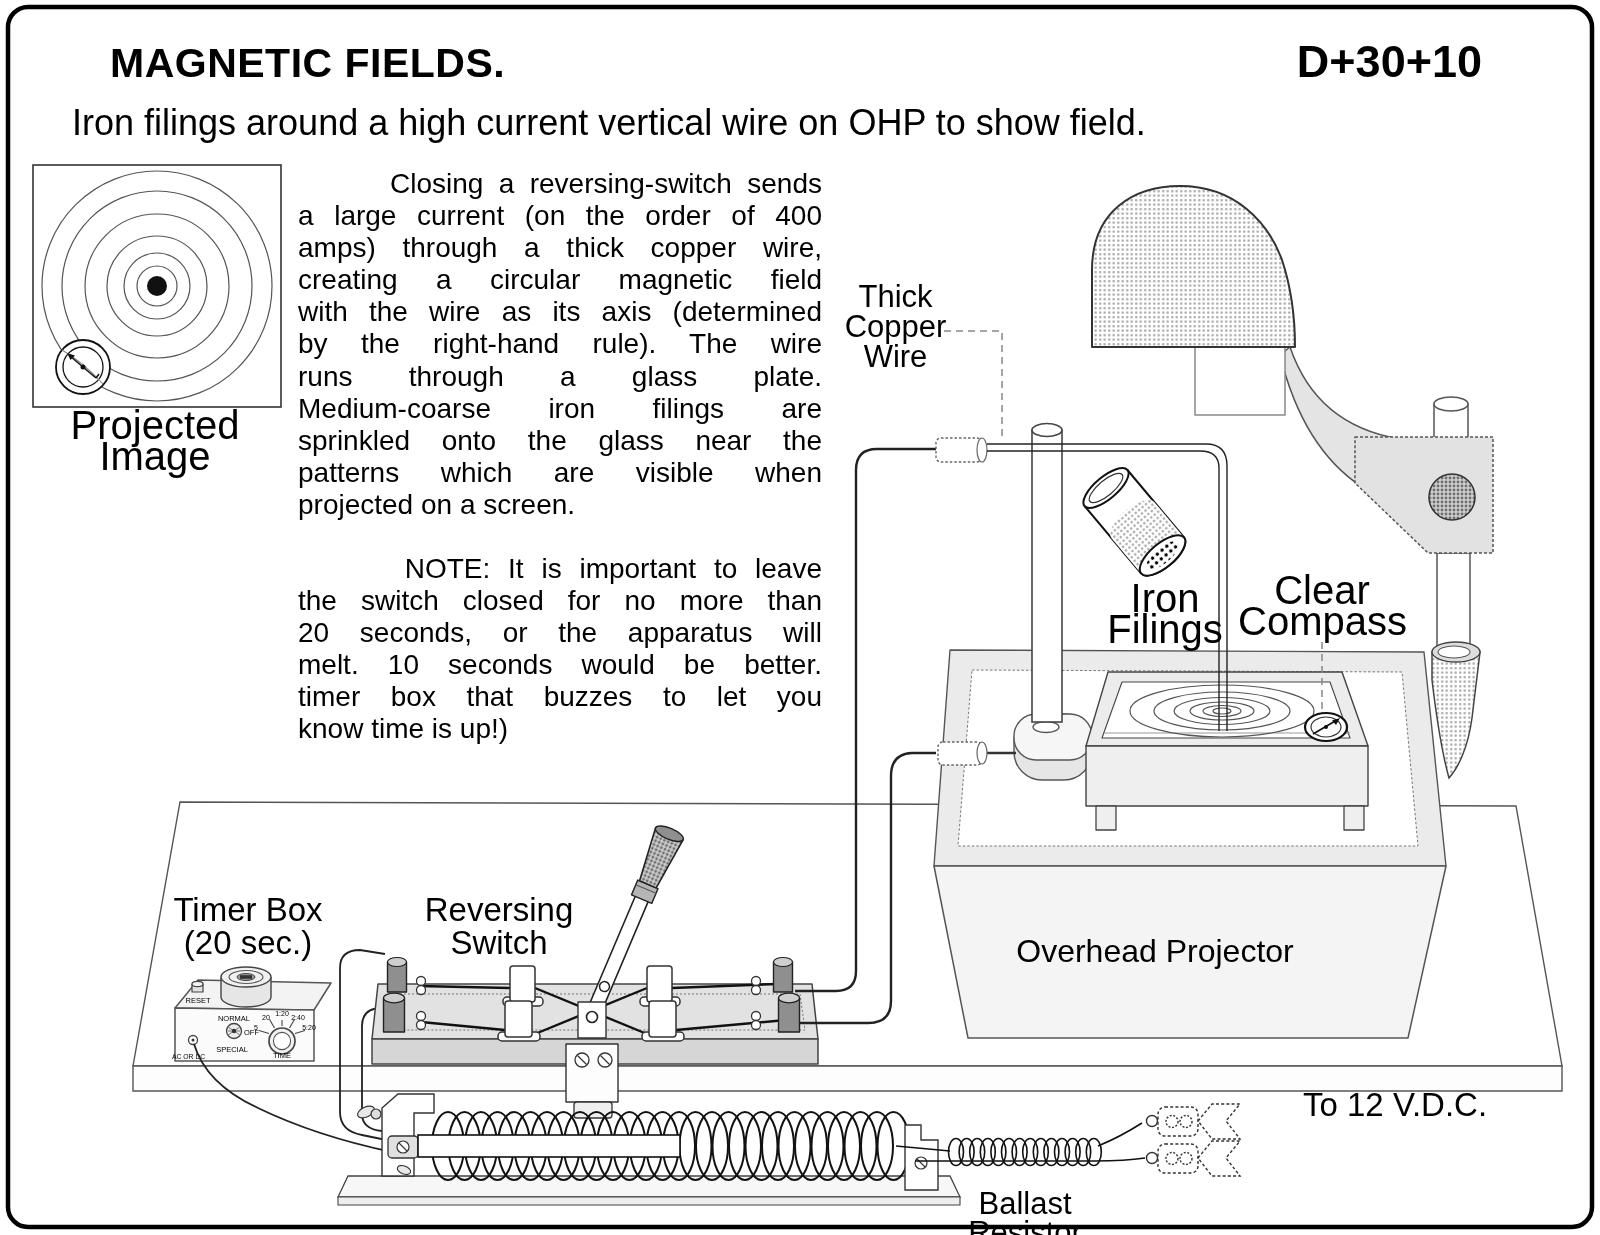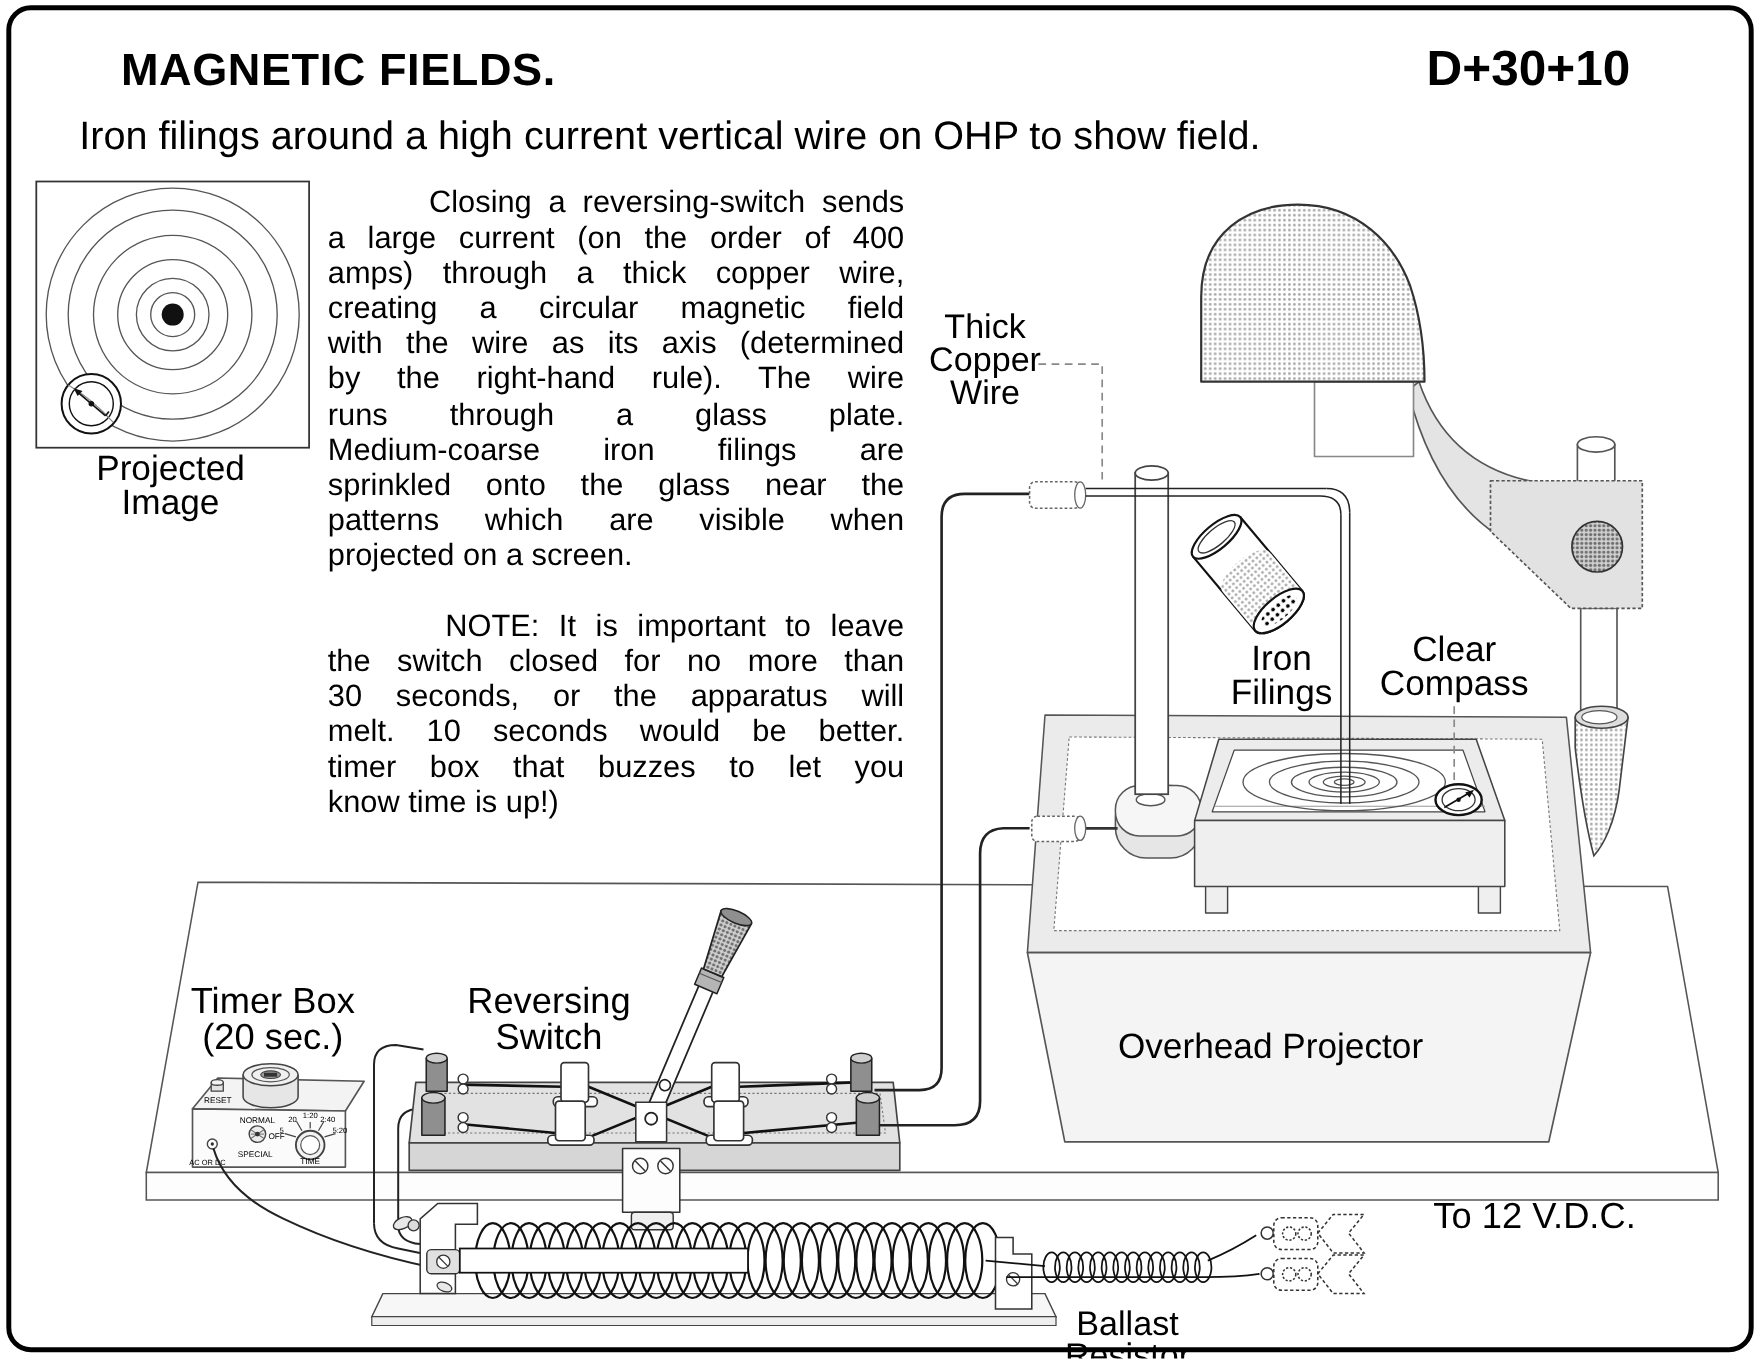--- a/index.html
+++ b/index.html
@@ -9,21 +9,21 @@
   }
   #art { position:absolute; left:0; top:0; z-index:1; }
   .txt { position:absolute; z-index:3; }
   .center { text-align:center; }
   .title { font-size:41px; font-weight:bold; letter-spacing:.5px;margin-left:36px; }
   .code  { font-size:45px; font-weight:bold; }
   .subtitle { font-size:36px; }
   .para { width:524px; font-size:28px; line-height:32.1px; }
   .para div { text-align:justify; text-align-last:justify; white-space:normal; }
   .para div:last-child { text-align-last:left; }
-  .lbl { line-height:31px; font-size:32px; }
+  .lbl { line-height:31px; font-size:40px; }
   .lbl-sm { line-height:30px; font-size:31px; }
   .lbl-lg { line-height:33px; font-size:33px; }
   svg text { font-family:"Liberation Sans", sans-serif; fill:#000; }
 </style>
 </head>
 <body>
 
 <svg id="art" width="1600" height="1235" viewBox="0 0 1600 1235">
   <defs>
     <pattern id="dotsMid" width="4.5" height="4.5" patternUnits="userSpaceOnUse">
@@ -405,21 +405,21 @@
     <div>by the right-hand rule).  The wire</div>
     <div>runs through a glass plate.</div>
     <div>Medium-coarse iron filings are</div>
     <div>sprinkled onto the glass near the</div>
     <div>patterns which are visible when</div>
     <div>projected on a screen.</div>
   </div>
 <div class="txt para" style="left:298px; top:553px;">
     <div>&nbsp;&nbsp;&nbsp;&nbsp;&nbsp;&nbsp;NOTE:  It is important to leave</div>
     <div>the switch closed for no more than</div>
-    <div>30 seconds, or the apparatus will</div>
+    <div>20 seconds, or the apparatus will</div>
     <div>melt.  10 seconds would be better.</div>
     <div>timer box that buzzes to let you</div>
     <div>know time is up!)</div>
   </div>
 
 <div class="txt lbl center" style="left:60px; top:410px; width:190px;">
   <span style="display:block;">Projected</span>
   <span style="display:block;">Image</span>
 </div>
 

